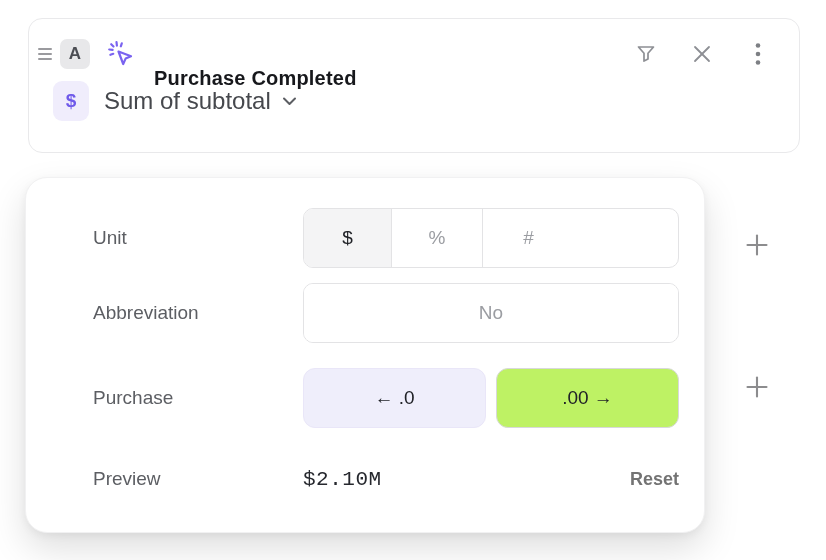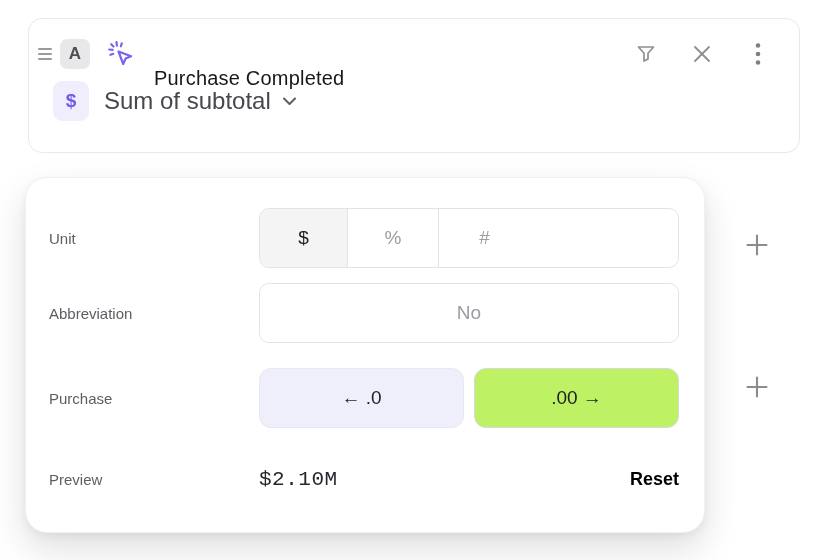--- a/index.html
+++ b/index.html
@@ -28,21 +28,21 @@
   }
   .card-row1{display:flex;align-items:center;height:60px;padding:10px 28px 0 6px;}
   .drag-handle{display:flex;flex-direction:column;gap:3px;padding:6px 3px;cursor:grab;}
   .drag-handle span{display:block;width:14px;height:2px;background:#9a9a9e;border-radius:1px;}
   .a-badge{
     width:30px;height:30px;margin-left:5px;border-radius:7px;background:#e8e8ea;
     color:#4c4e54;font-size:17px;font-weight:700;
     display:flex;align-items:center;justify-content:center;flex:0 0 auto;
   }
   .event-icon{margin-left:16px;display:flex;align-items:center;}
-  .card-title{margin-left:18px;font-size:20px;font-weight:400;color:#17181c;letter-spacing:.2px;white-space:nowrap;margin-top:48px;}
+  .card-title{margin-left:18px;font-size:20px;font-weight:700;color:#17181c;letter-spacing:.2px;white-space:nowrap;margin-top:48px;}
   .card-actions{margin-left:auto;display:flex;align-items:center;gap:30px;}
   .icon-btn{display:flex;align-items:center;justify-content:center;width:26px;height:26px;cursor:pointer;background:none;border:none;padding:0;}
 
   .card-row2{display:flex;align-items:center;padding-left:24px;margin-top:2px;}
   .dollar-badge{
     width:36px;height:40px;border-radius:9px;background:var(--accent-bg);
     color:var(--accent);font-size:19px;font-weight:600;
     display:flex;align-items:center;justify-content:center;
   }
   .metric-label{margin-left:15px;font-size:24px;color:#46484d;}
@@ -52,21 +52,21 @@
   .format-panel{
     position:absolute;left:25px;top:177px;width:680px;height:356px;
     background:#fff;border:1px solid #f1f1f2;border-radius:22px;
     box-shadow:0 3px 8px rgba(0,0,0,.05), 0 16px 36px rgba(0,0,0,.13);
   }
   .panel-row{position:absolute;left:23px;right:25px;display:flex;align-items:center;}
   .row-unit{top:30px;height:60px;}
   .row-abbr{top:109px;height:52px;}
   .row-dec{top:190px;height:60px;}
   .row-prev{top:283px;height:36px;}
-  .row-label{width:210px;font-size:15px;color:var(--label-gray);flex:0 0 auto;}
+  .row-label{width:210px;font-size:19px;color:var(--label-gray);flex:0 0 auto;margin-left:44px;}
 
   .segmented{
     display:flex;width:422px;height:60px;border:1px solid var(--border);
     border-radius:10px;overflow:hidden;background:#fff;
   }
   .seg{
     display:flex;align-items:center;justify-content:center;
     font-size:19px;color:var(--muted-text);background:#fff;
     border-right:1px solid var(--border);cursor:pointer;
   }
@@ -84,21 +84,21 @@
     font-size:19px;color:#202227;background:#bef264;border:1px solid #d8d8db;
     font-family:"Liberation Sans", sans-serif;
   }
   .dec-btn.active{background:#efeefb;border:1px solid #e9e6f8;}
 
   .preview-value{
     font-family:"Liberation Mono", monospace;
     font-size:21px;color:#26282e;letter-spacing:.5px;
   }
   .reset-btn{
-    margin-left:auto;font-size:18px;font-weight:600;color:#000000;
+    margin-left:auto;font-size:18px;font-weight:600;color:#737373;
     background:none;border:none;cursor:pointer;padding:0;
     font-family:"Liberation Sans", sans-serif;
   }
 
   
   .add-btn{
     position:absolute;width:38px;height:38px;left:738px;
     display:flex;align-items:center;justify-content:center;
     background:none;border:none;cursor:pointer;padding:0;
   }

